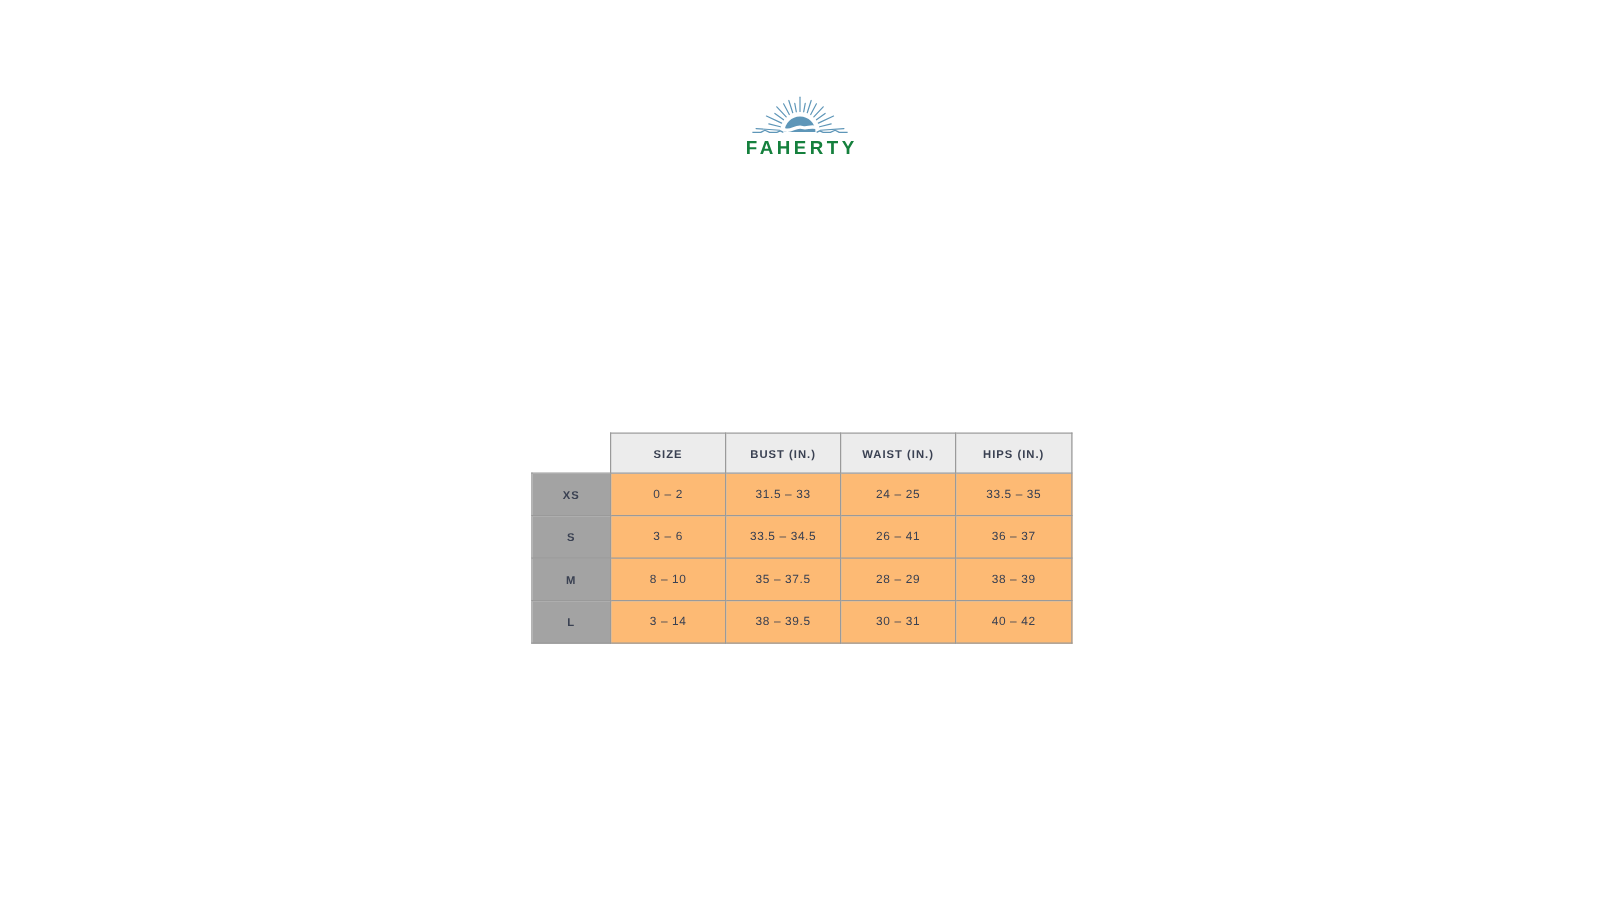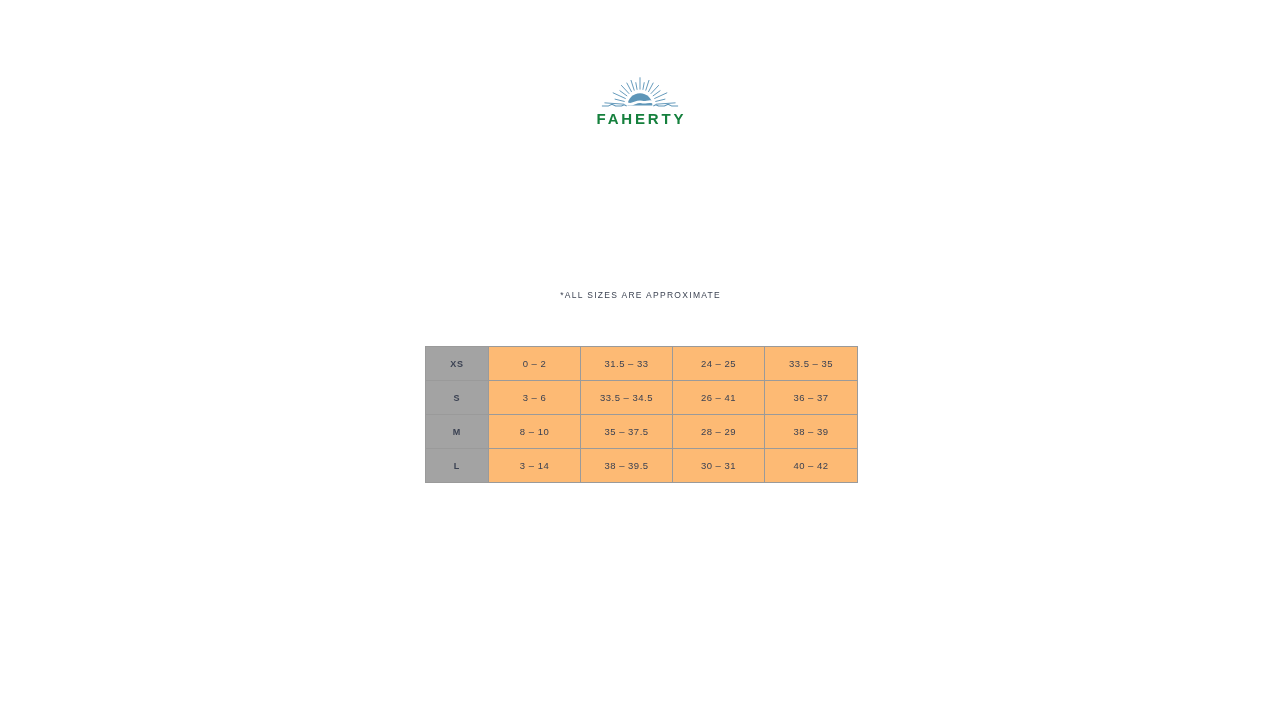--- a/index.html
+++ b/index.html
@@ -133,32 +133,38 @@
 
       <path class="wave" d="M 28.5 33 C 34 36.5, 38 29.5, 44 31.5 C 48 32.8, 50.5 30, 55.5 31.5"></path>
 
       <path class="horizon" d="M 2 35.6 H 9 L 12.5 33.8 L 16.5 35.6 H 22.5 L 25.5 34.4 L 28 35.6"></path>
       <path class="horizon" d="M 56 35.6 L 58.5 34.4 L 61.5 35.6 H 67.5 L 71.5 33.8 L 75 35.6 H 82"></path>
     </svg>
     <div class="wordmark">FAHERTY</div>
   </div>
 
   <div class="title-block">
-    <div class="size-note">*ALL SIZES ARE APPROXIMATE</div>
   </div>
 
   <table class="size-chart">
     <colgroup>
       <col style="width:63px">
         <col style="width:92px">
         <col style="width:92px">
         <col style="width:92px">
         <col style="width:93px">
     </colgroup>
     <tbody>
+      <tr class="head-row">
+        <td class="ghost"></td>
+        <th>SIZE</th>
+        <th>BUST (IN.)</th>
+        <th>WAIST (IN.)</th>
+        <th>HIPS (IN.)</th>
+      </tr>
       <tr class="body-row">
         <td class="label">XS</td>
         <td class="value">0 – 2</td>
         <td class="value">31.5 – 33</td>
         <td class="value">24 – 25</td>
         <td class="value">33.5 – 35</td>
       </tr>
       <tr class="body-row">
         <td class="label">S</td>
         <td class="value">3 – 6</td>

